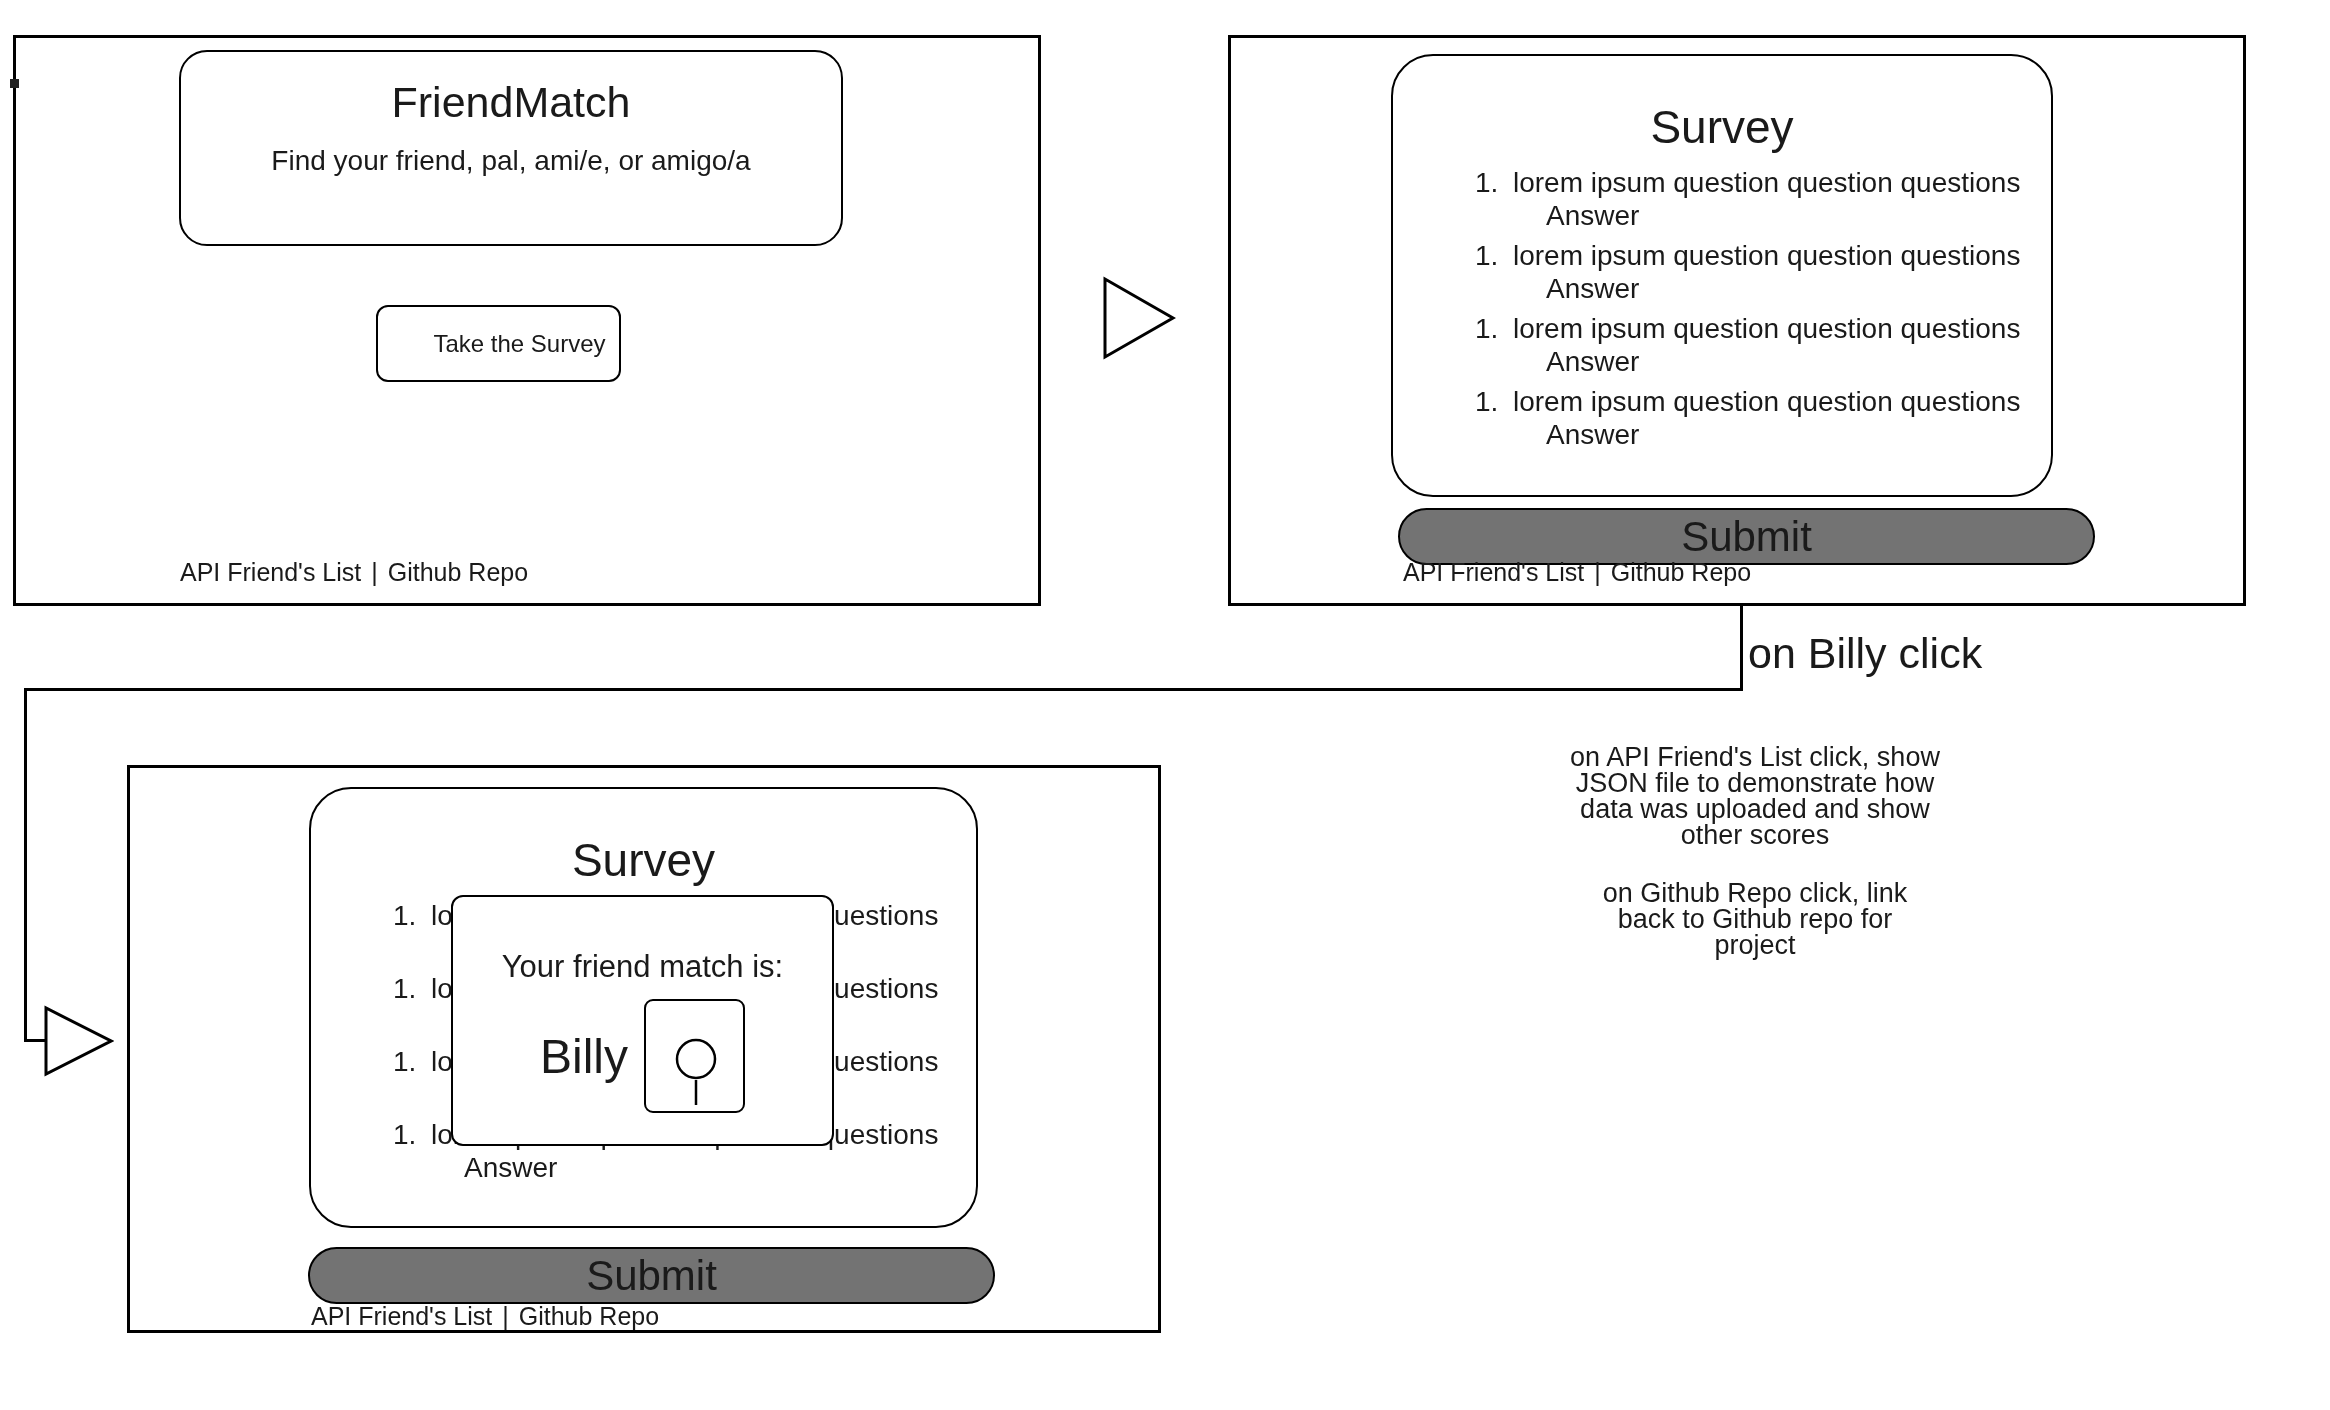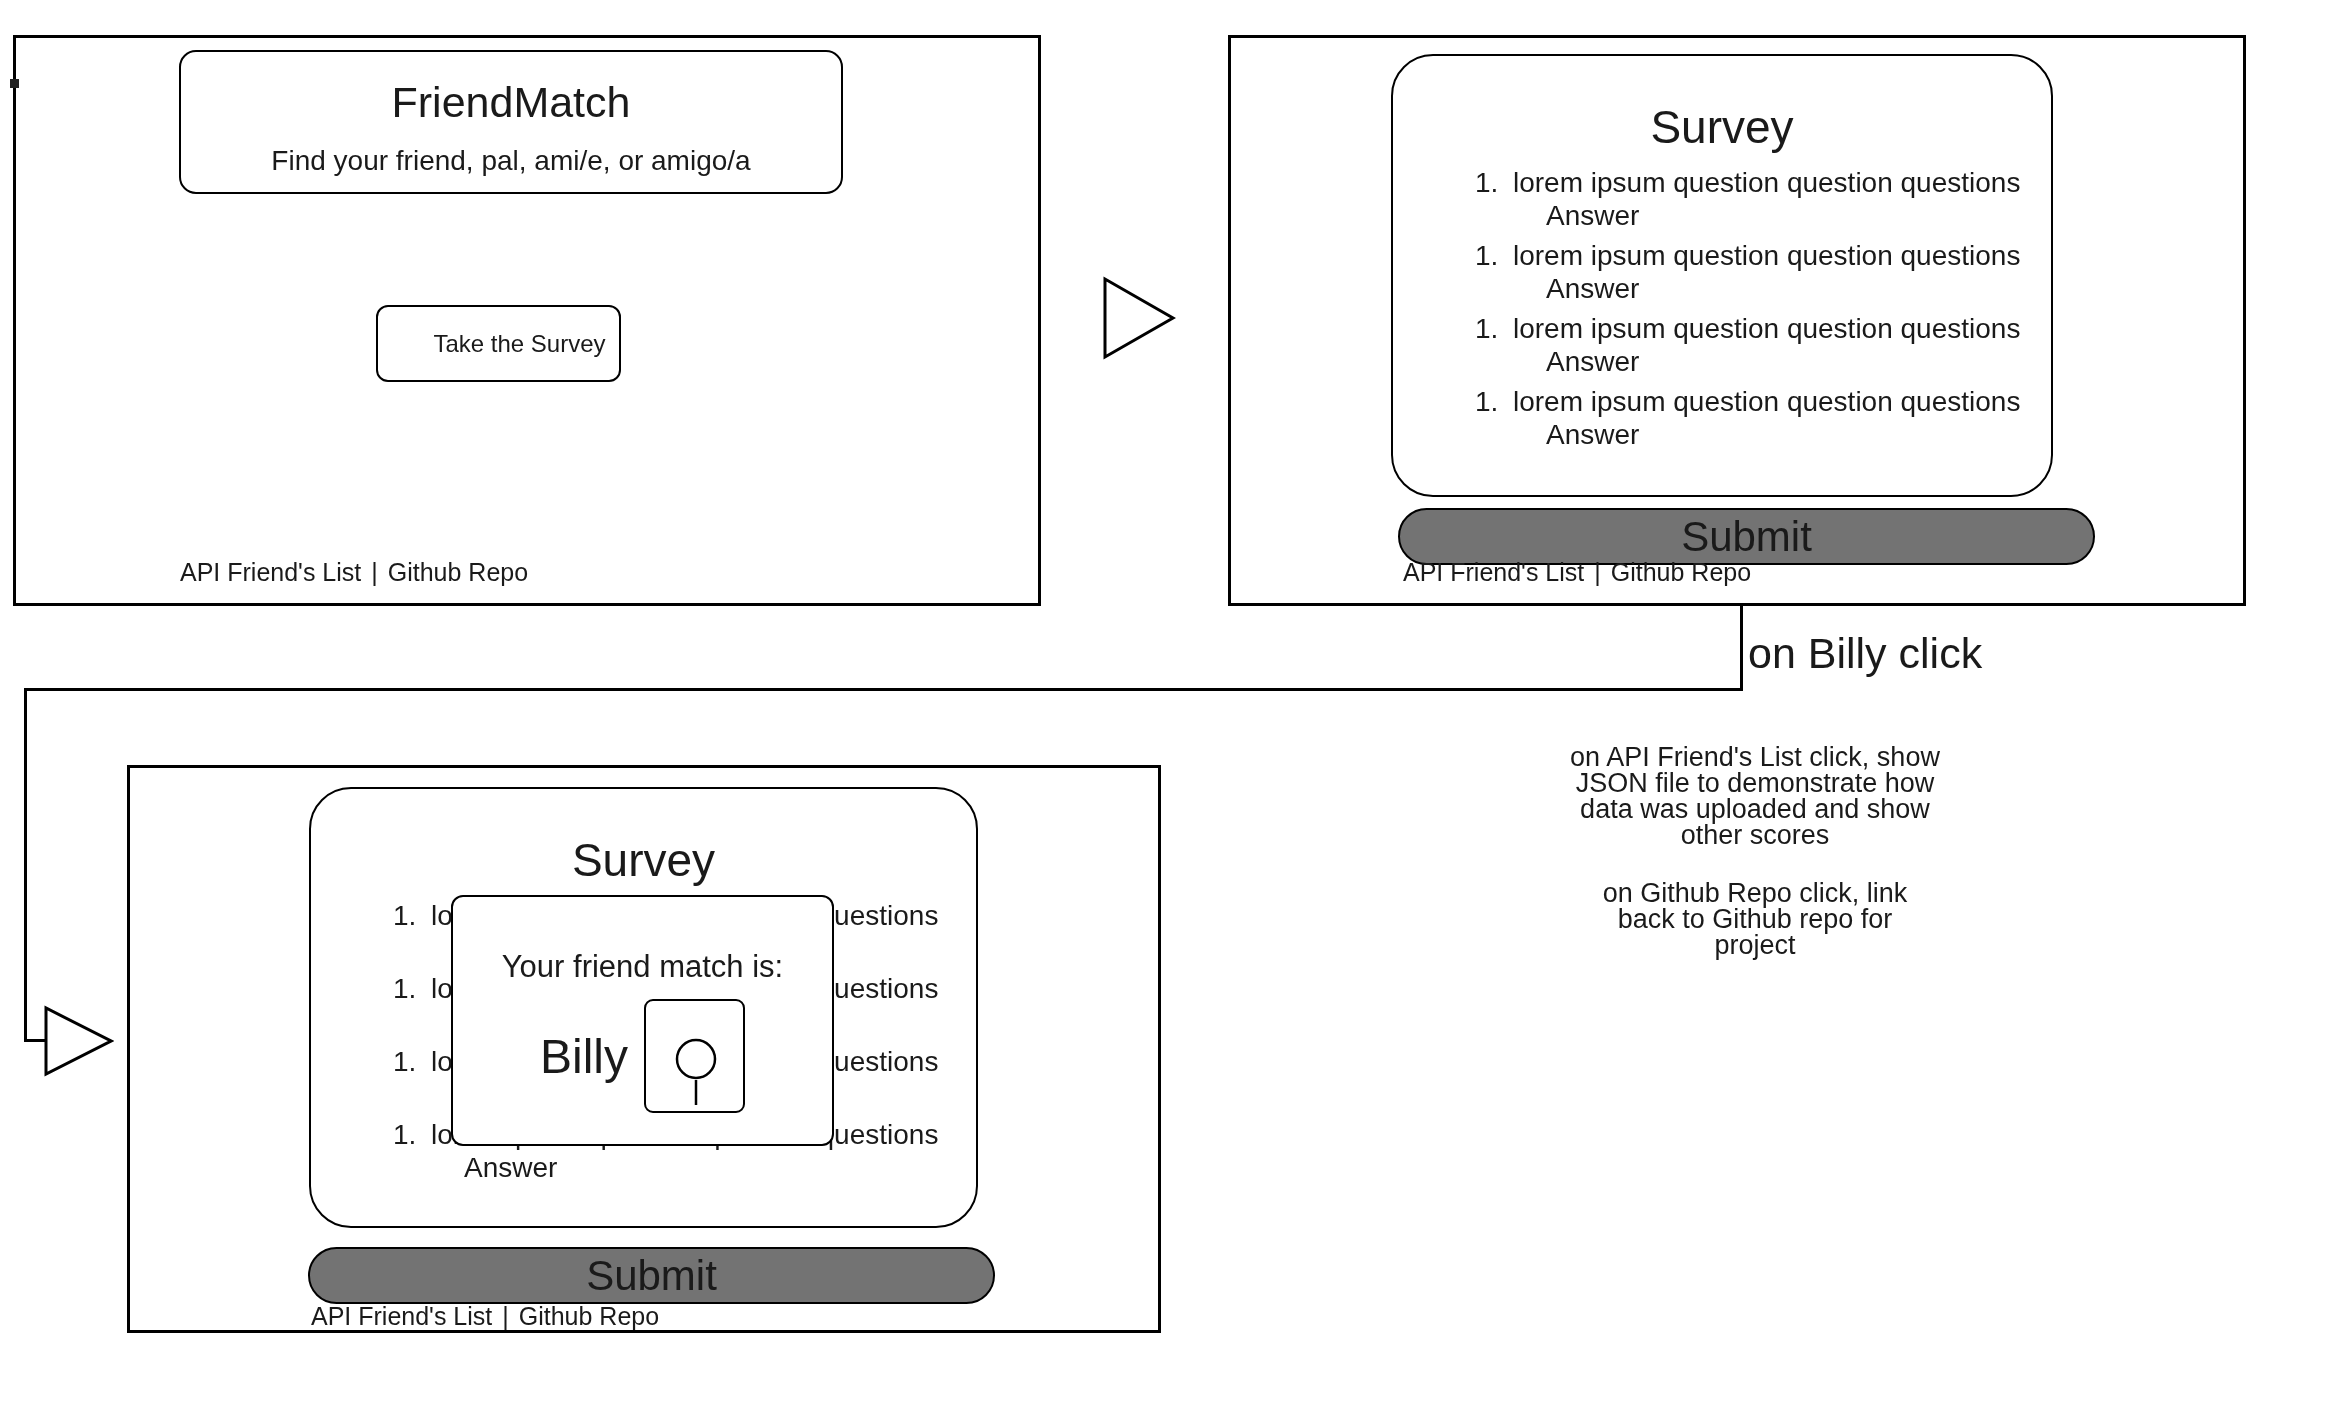--- a/index.html
+++ b/index.html
@@ -48,21 +48,21 @@
   .arrow-svg { position:absolute; }
 </style>
 </head>
 <body>
 
 <div id="canvas">
 
   <section class="panel" style="left:13px; top:35px; width:1028px; height:571px;">
     <div id="selection-handle"></div>
 
-    <div class="rbox" style="left:163px; top:12px; width:664px; height:144px; border-radius:17px;">
+    <div class="rbox" style="left:163px; top:12px; width:664px; height:196px; border-radius:28px;">
       <h1 class="hero-title">FriendMatch</h1>
       <p class="hero-sub">Find your friend, pal, ami/e, or amigo/a</p>
     </div>
 
     <button class="cta" style="left:360px; top:267px; width:245px; height:77px;">Take the Survey</button>
 
     <div class="footer" style="left:164px; top:520px;">
       <span class="flink">API Friend's List</span><span class="sep">|</span><span class="flink">Github Repo</span>
     </div>
   </section>

